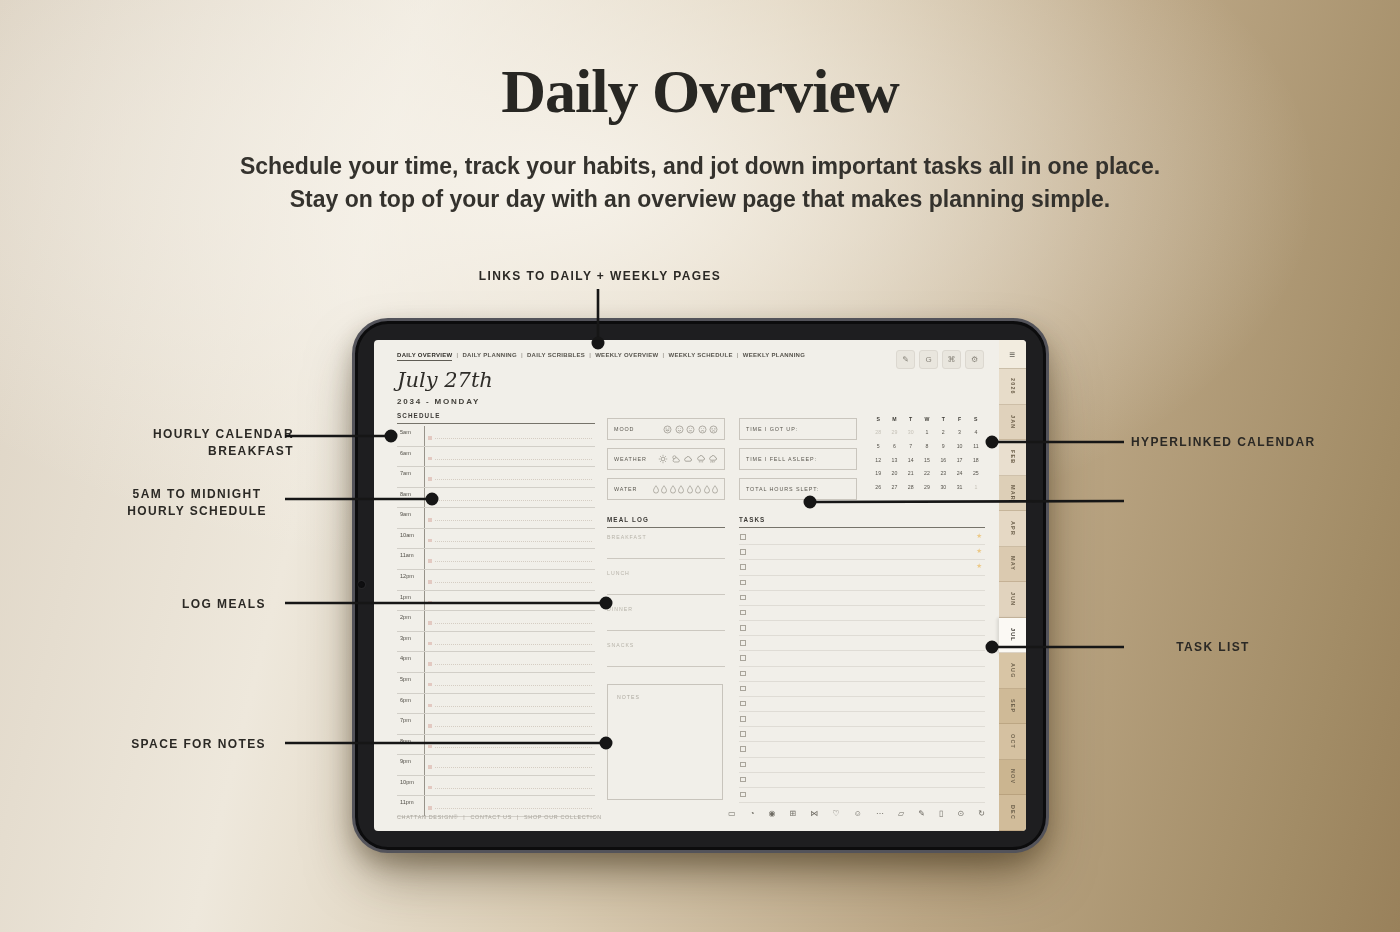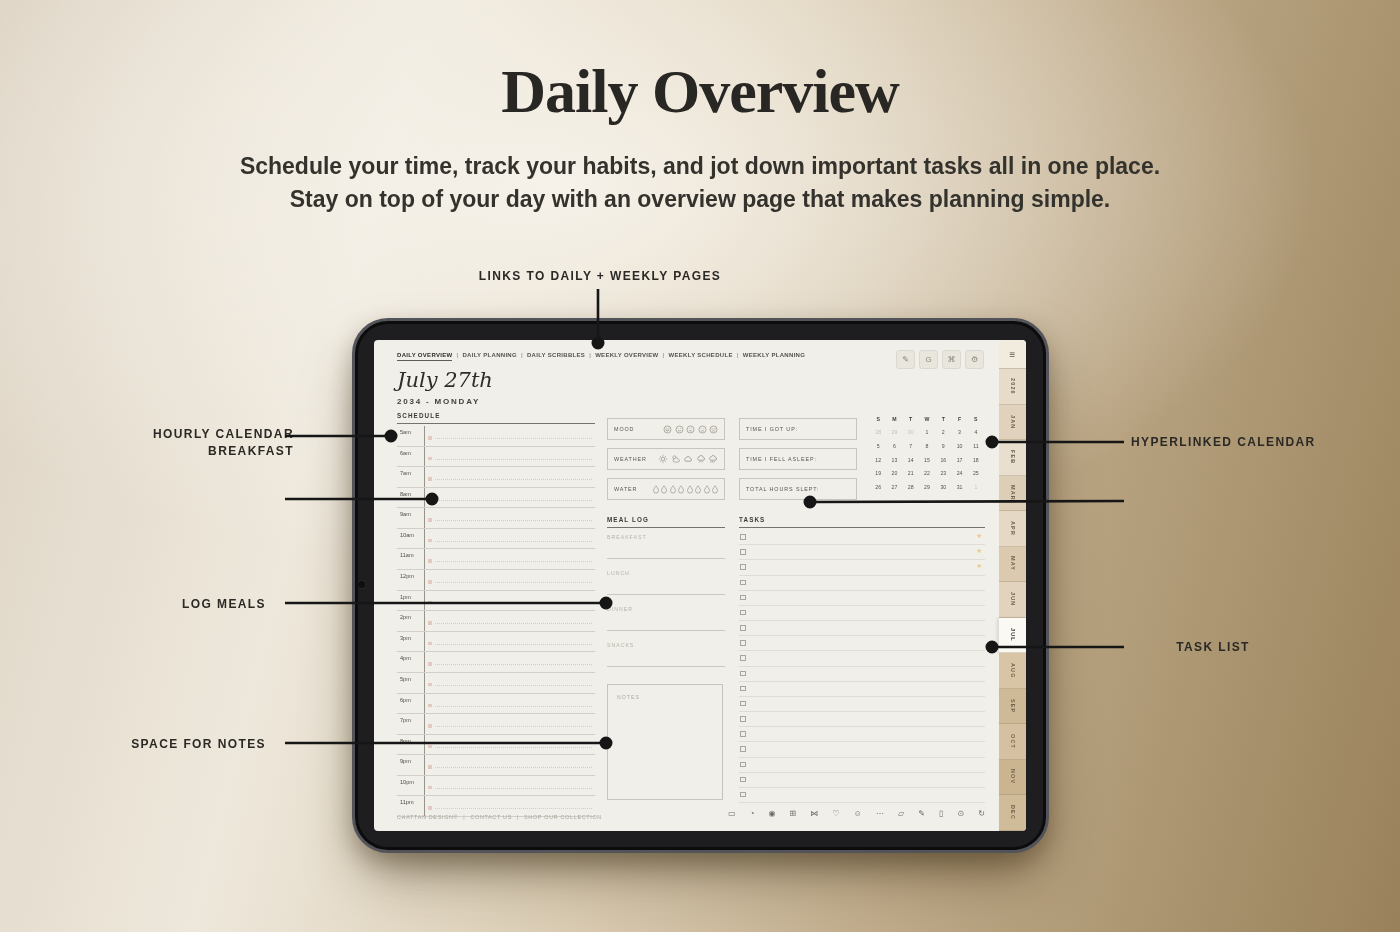--- a/index.html
+++ b/index.html
@@ -124,20 +124,24 @@
   <div class="main-title">Daily Overview</div>
   <div class="subtitle">
     <div>Schedule your time, track your habits, and jot down important tasks all in one place.</div>
     <div>Stay on top of your day with an overview page that makes planning simple.</div>
   </div>
 
   <div class="callout co-top">LINKS TO DAILY + WEEKLY PAGES</div>
   <div class="callout co-l1">
     <div>HOURLY CALENDAR</div>
     <div>BREAKFAST</div>
+  </div>
+  <div class="callout co-l2">
+    <div>5AM TO MIDNIGHT</div>
+    <div>HOURLY SCHEDULE</div>
   </div>
   <div class="callout co-l3">LOG MEALS</div>
   <div class="callout co-l4">SPACE FOR NOTES</div>
   <div class="callout co-r1">HYPERLINKED CALENDAR</div>
   <div class="callout co-r3">TASK LIST</div>
 
   <div class="tablet"></div>
   <div class="camera"></div>
 
   <div class="screen">

